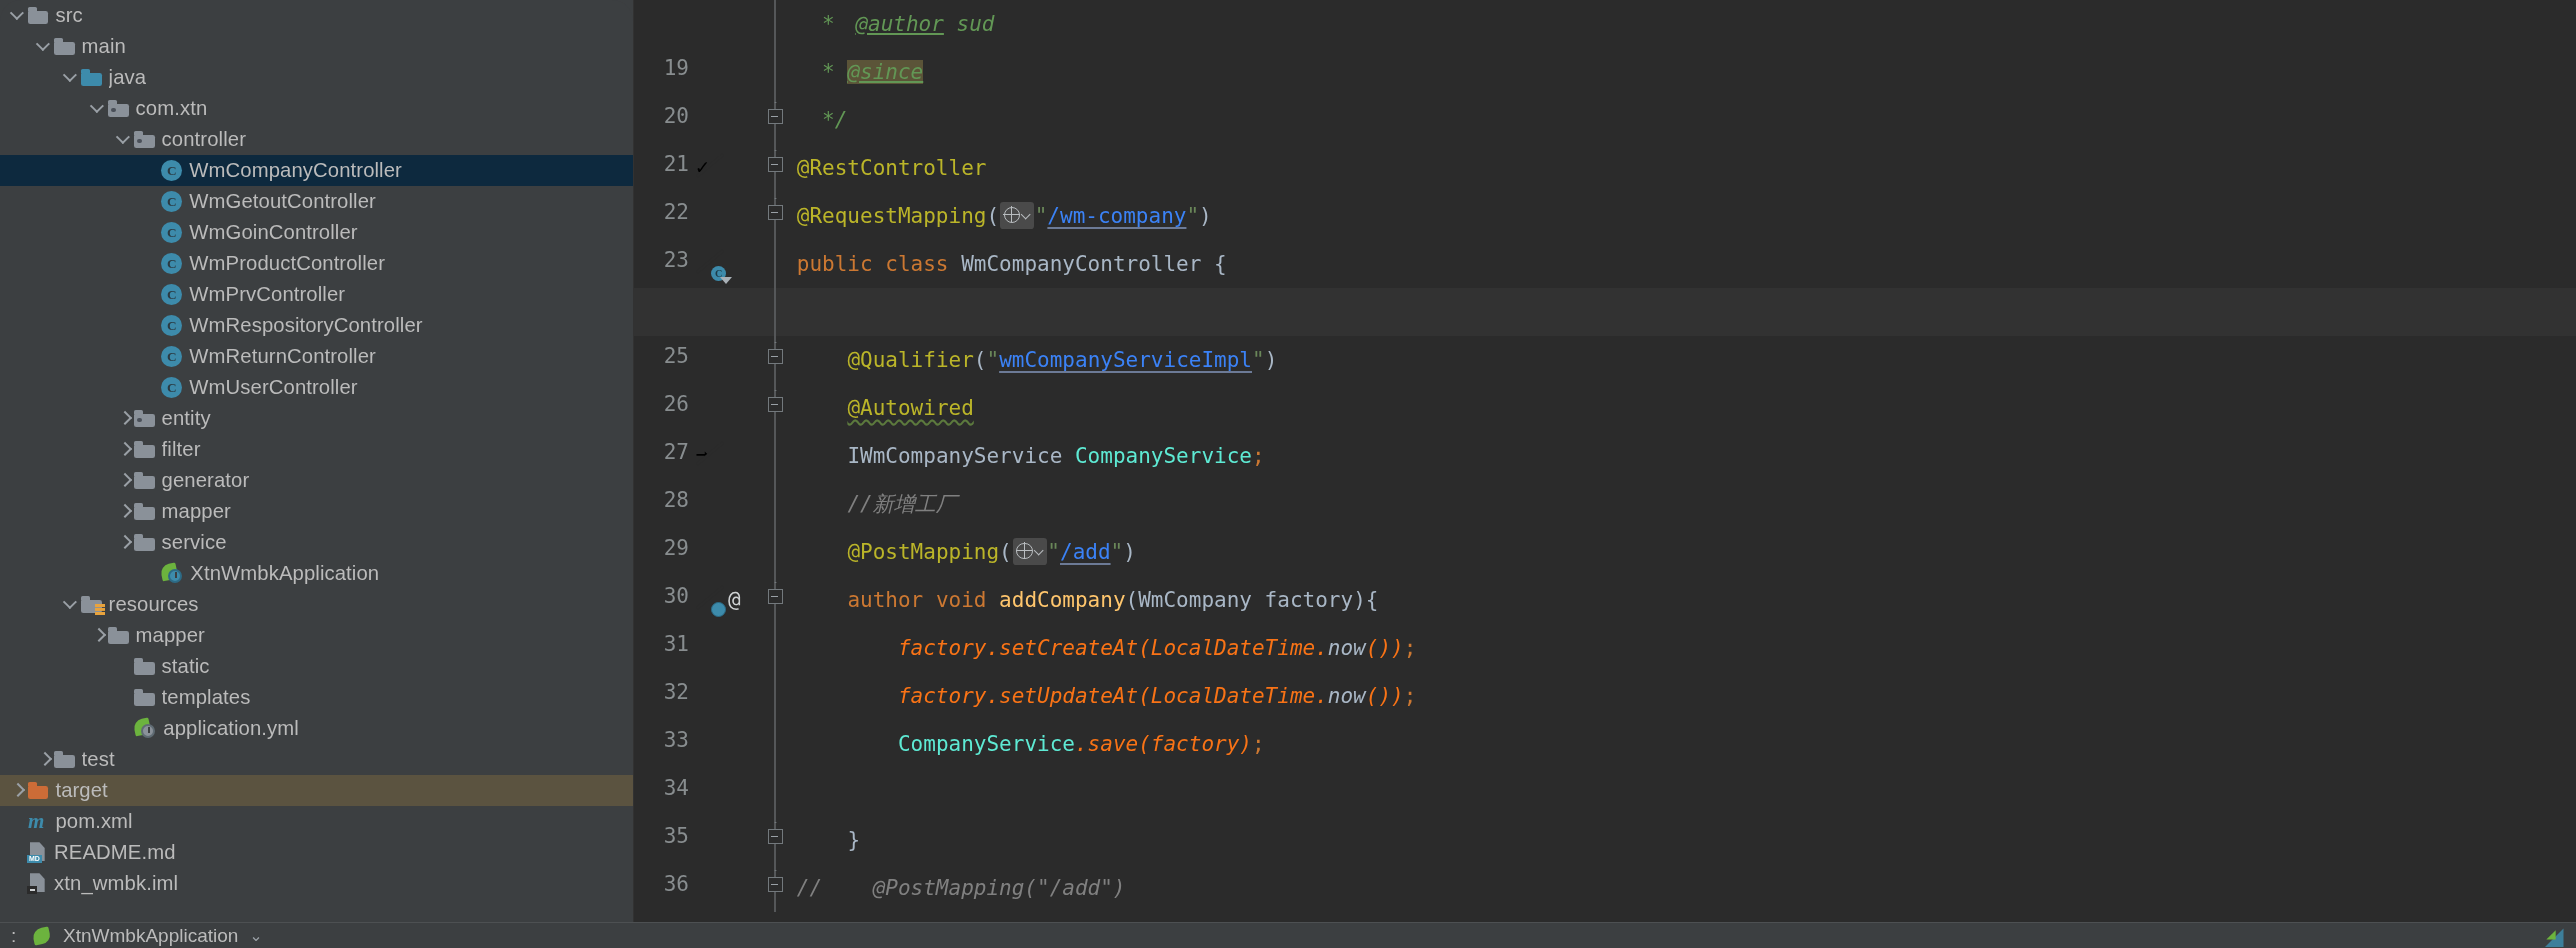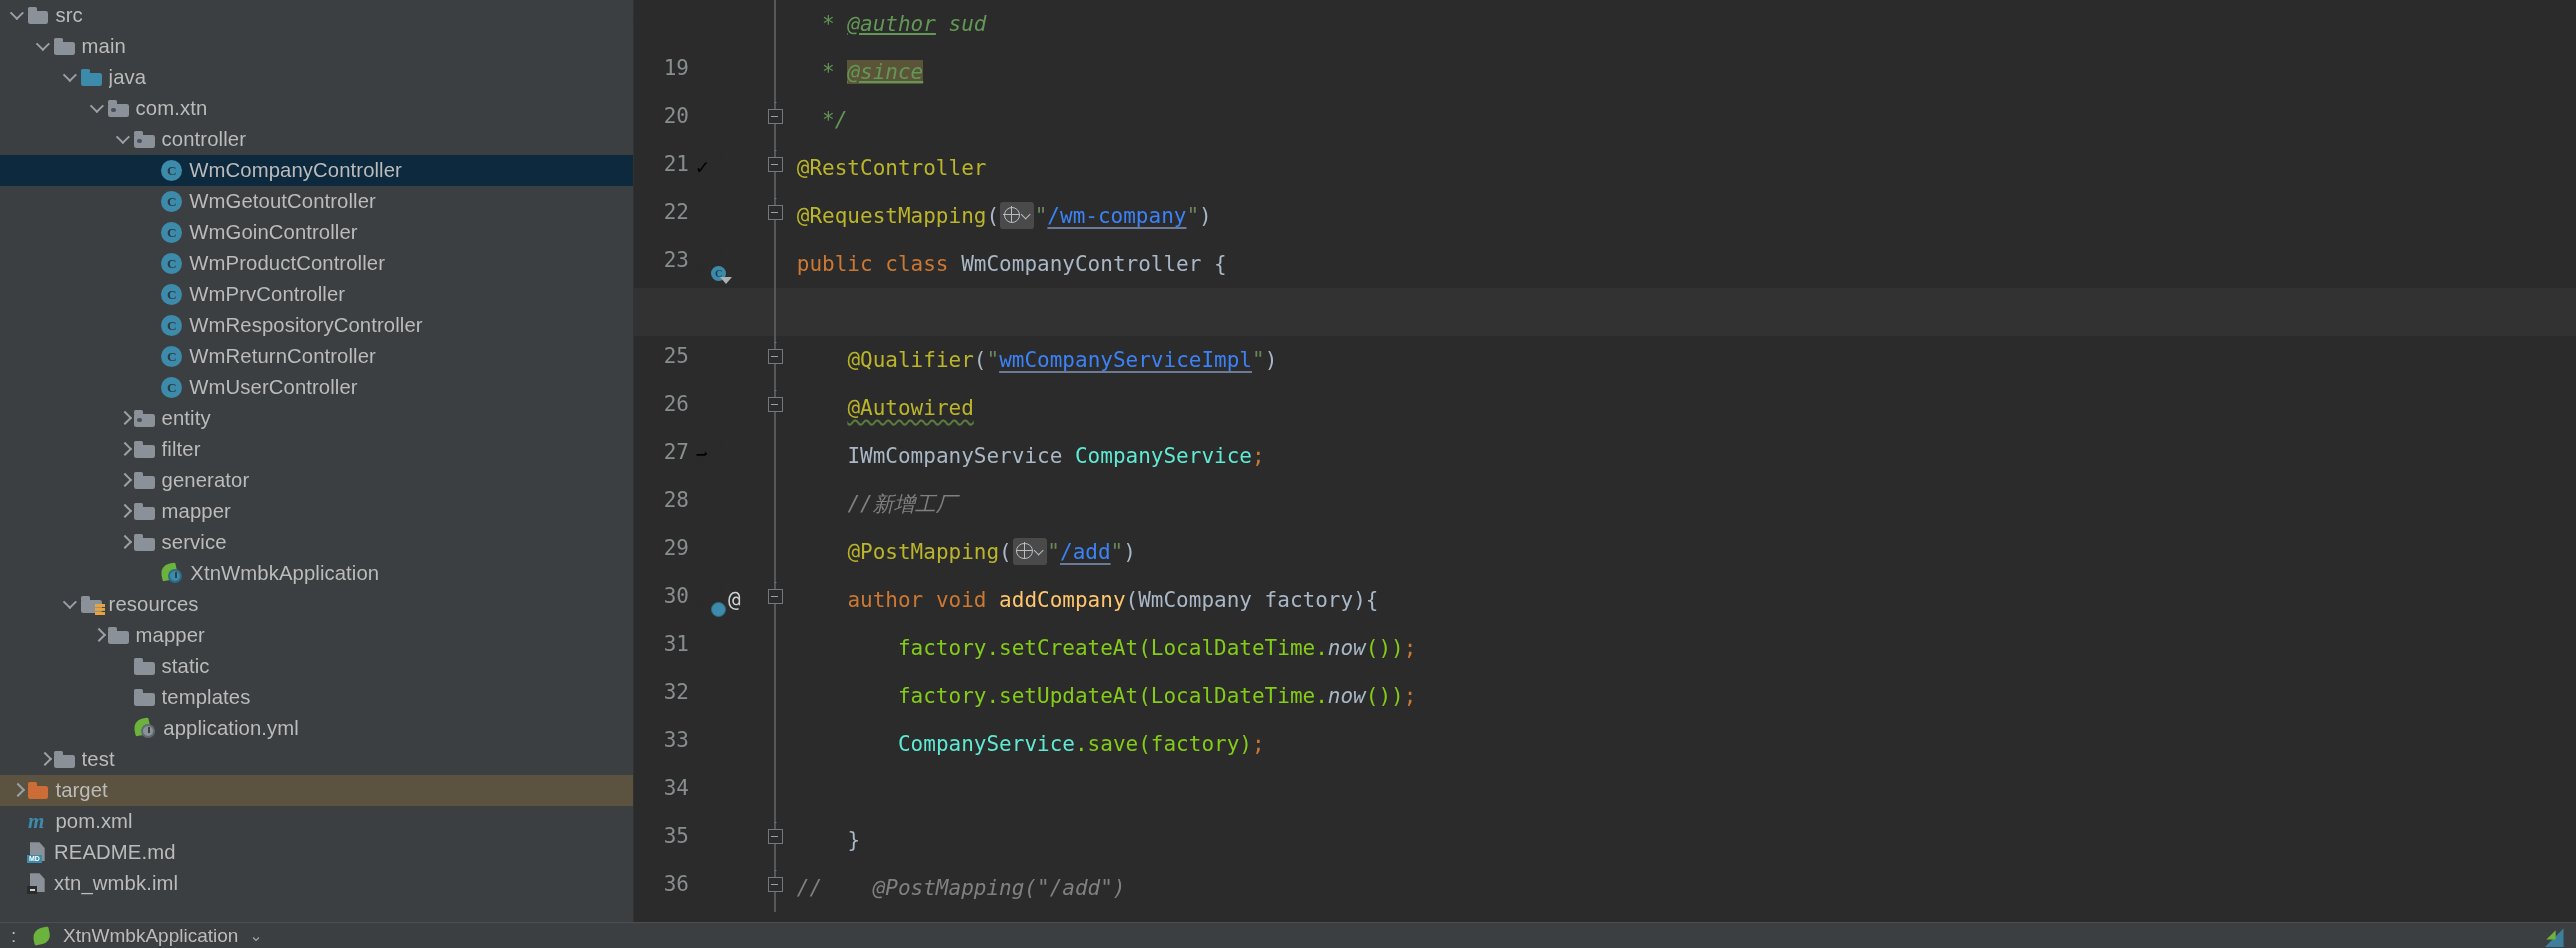--- a/index.html
+++ b/index.html
@@ -190,35 +190,35 @@
     border-left:1.6px solid #73797d; border-right:1.6px solid #73797d;
     clip-path:polygon(0 0, 100% 0, 50% 100%);
   }
 
   .codetext {
     flex:1 1 auto; white-space:pre; color:#a9b7c6;
     font-family:"DejaVu Sans Mono", monospace; font-size:21px;
     padding-left:7.8px; line-height:48px;
   }
   .t-cmtdoc { color:#629755; font-style:italic; }
-  .t-tag    { color:#629755; font-style:italic; text-decoration:underline; }
+  .t-tag    { color:#629755; font-style:italic; text-decoration:underline;margin-left:8px; }
   .t-tag-hl { color:#629755; font-style:italic; text-decoration:underline; background:#5b5438; }
   .t-lcmt   { color:#808080; font-style:italic; }
   .t-ann    { color:#bbb529; }
   .t-ann-w  { color:#bbb529; text-decoration:underline wavy #5c7a3d; text-underline-offset:3.9px; }
   .t-kw     { color:#cc7832; }
   .t-cls    { color:#a9b7c6; }
   .t-fld    { color:#5eead4; }
   .t-mth    { color:#ffc66d; }
   .t-str    { color:#6a8759; }
   .t-strlnk { color:#3b82f6; text-decoration:underline; text-decoration-color:#6c7a96; text-underline-offset:3.9px; }
   .t-punc   { color:#a9b7c6; }
   .t-semi   { color:#cc7832; }
   .t-ital   { color:#a9b7c6; font-style:italic; }
-  .t-plain  { color:#84cc16; }
+  .t-plain  { color:#f97316;font-style:italic; }
 
   
   .globe-chip {
     display:inline-block; width:34px; height:26.6px; vertical-align:-5.5px;
     background:#4a4a4a; border-radius:3.1px; position:relative; margin:0 0.8px;
   }
   .globe-chip .g {
     position:absolute; left:3.9px; top:4.7px; width:16.4px; height:16.4px;
     border-radius:50%; border:1.6px solid #b9bdc0;
   }

